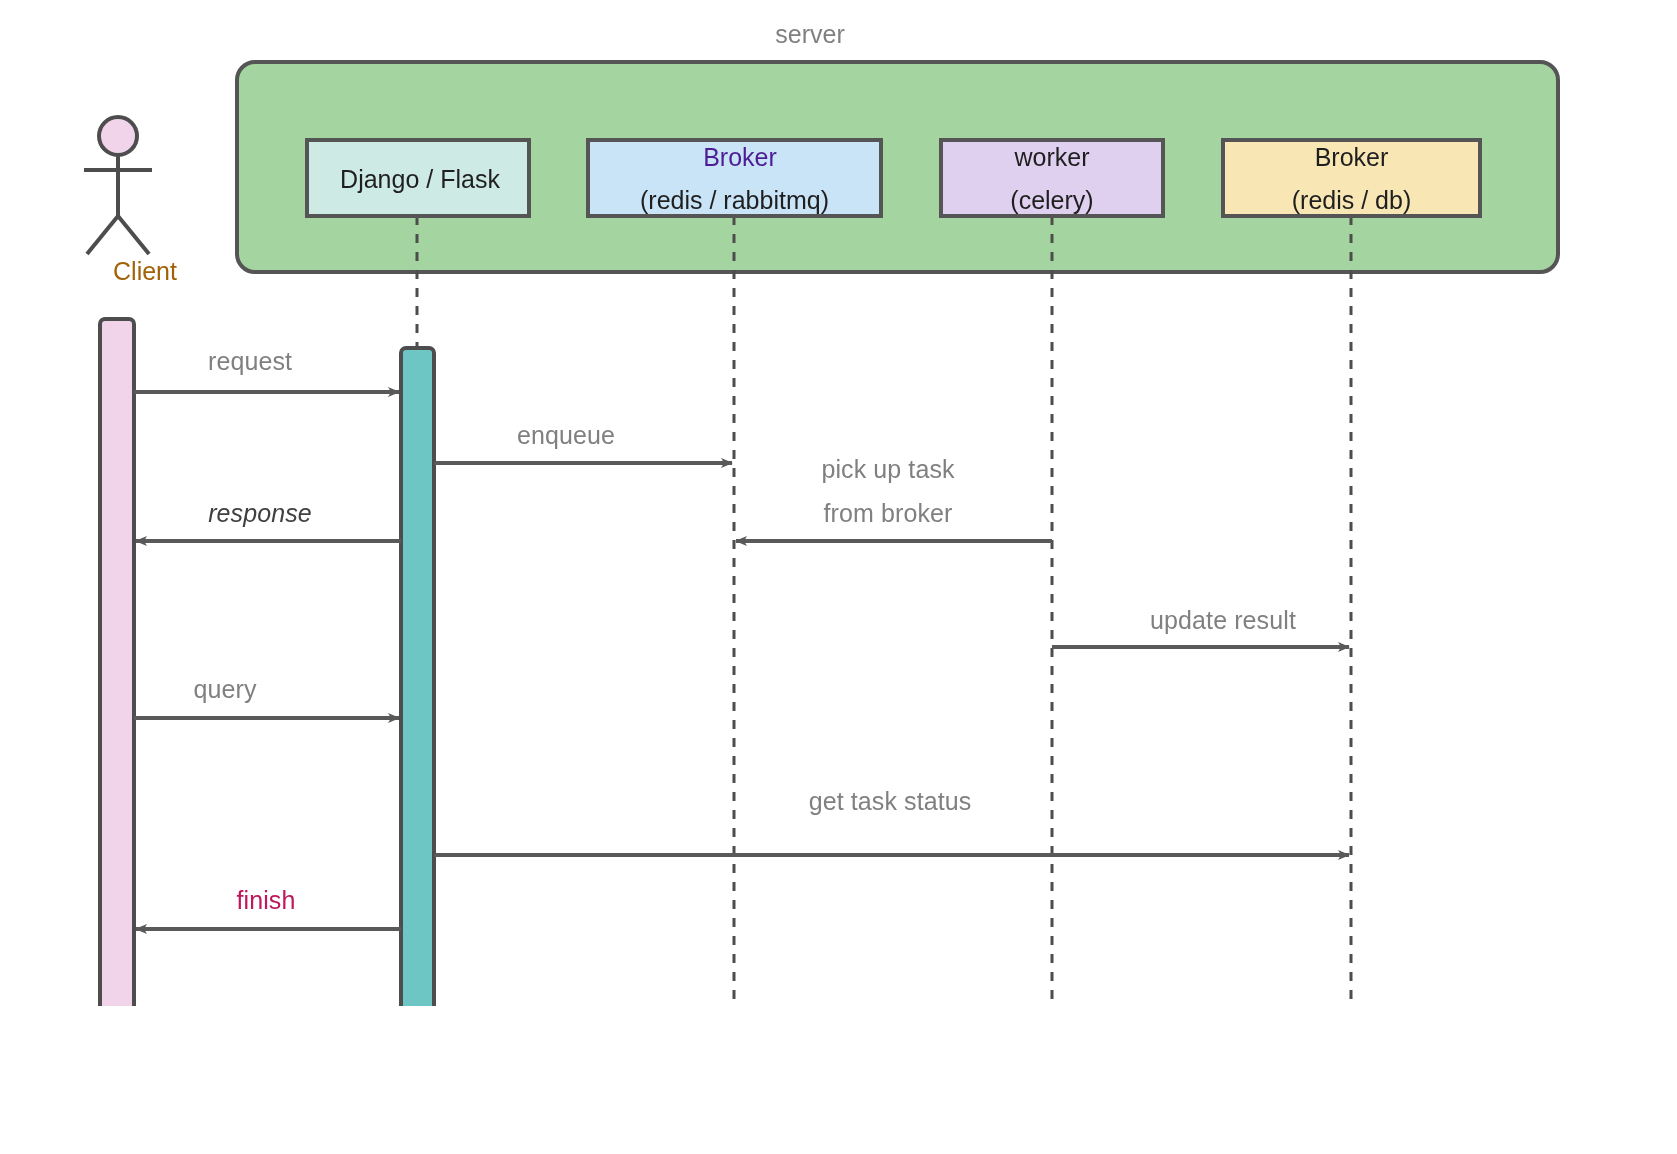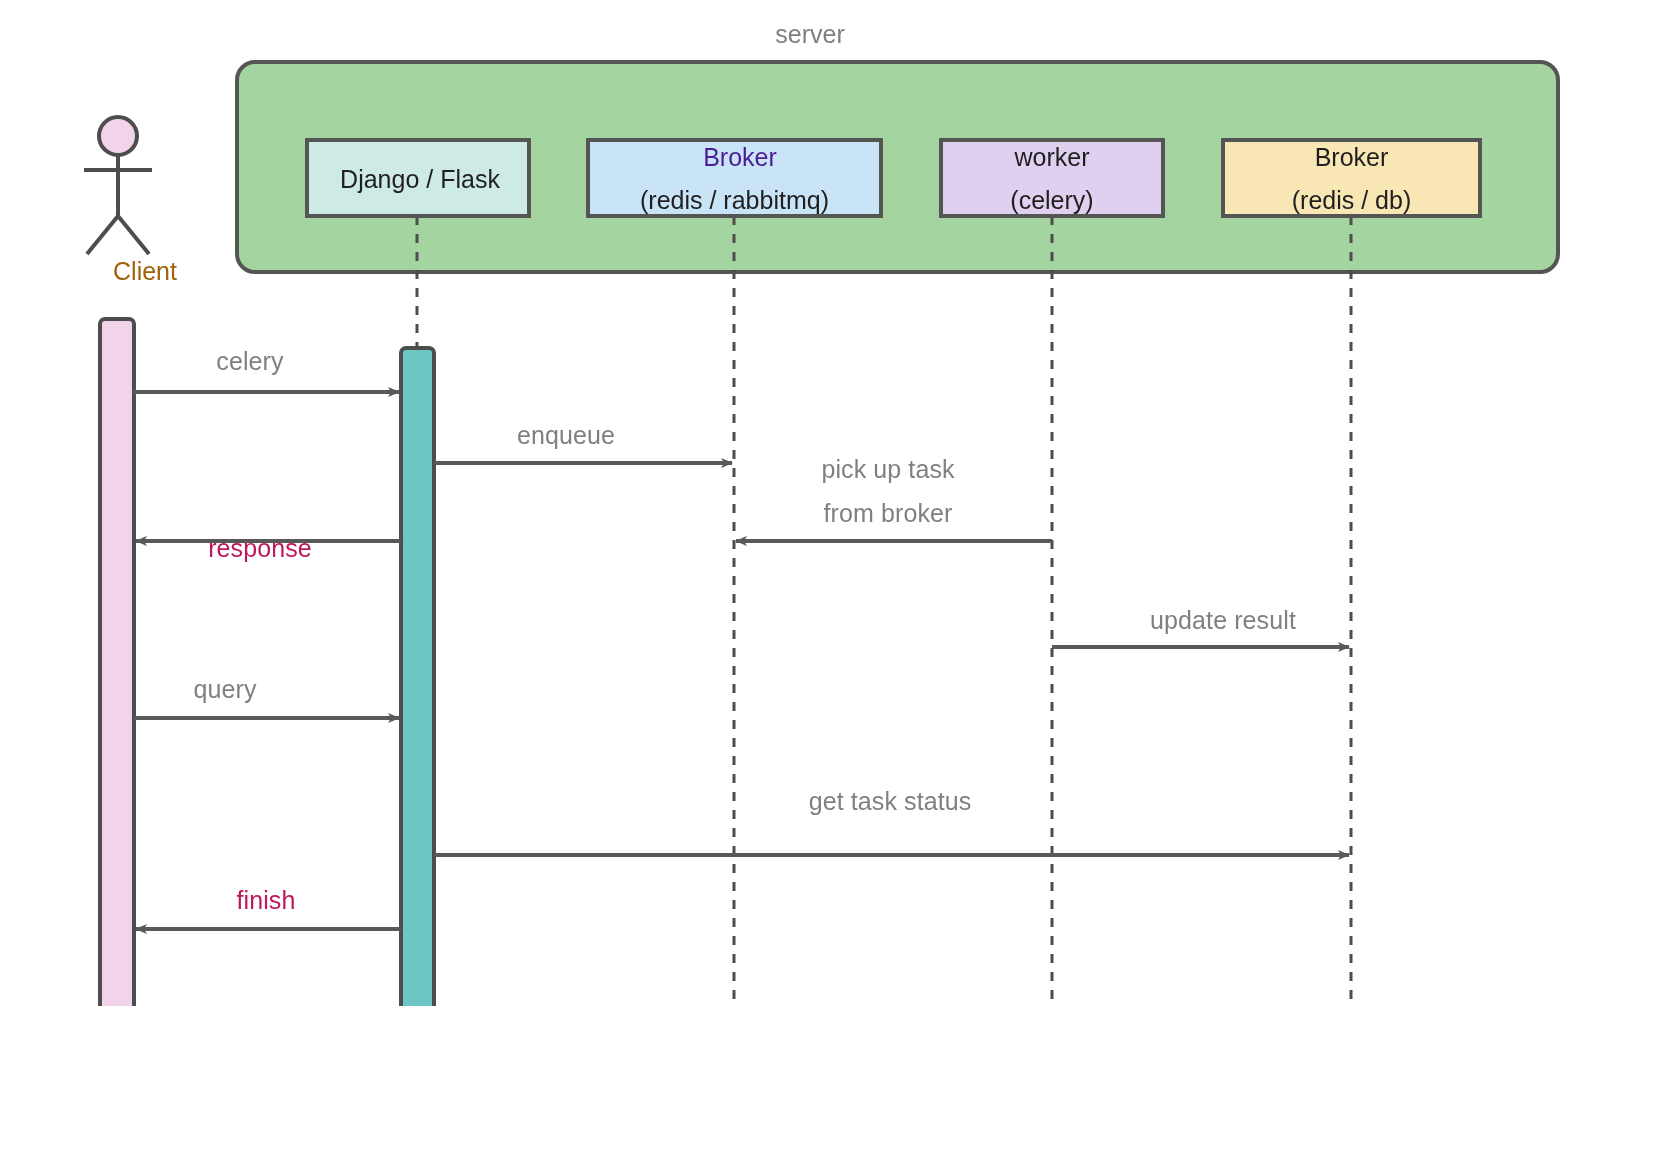--- a/index.html
+++ b/index.html
@@ -76,24 +76,24 @@
   <div id="text-layer">
     <div class="srvlbl" id="group-label" style="left: 810px; top: 34px;">server</div>
     <div class="actorlbl" id="actor-label" style="left: 117px; top: 271px;">Client</div>
   <div class="boxlbl" style="left: 420px; top: 179px; color: rgb(31, 31, 31);">Django / Flask</div>
       <div class="boxlbl" style="left: 740px; top: 157px; color: #4c1d95;">Broker</div>
       <div class="boxlbl" style="left: 734.5px; top: 200px; color: rgb(31, 31, 31);">(redis / rabbitmq)</div>
       <div class="boxlbl" style="left: 1052px; top: 157px; color: rgb(31, 31, 31);">worker</div>
       <div class="boxlbl" style="left: 1052px; top: 200px; color: rgb(31, 31, 31);">(celery)</div>
       <div class="boxlbl" style="left: 1351.5px; top: 157px; color: rgb(31, 31, 31);">Broker</div>
       <div class="boxlbl" style="left: 1351.5px; top: 200px; color: rgb(31, 31, 31);">(redis / db)</div>
-      <div class="lbl" style="left: 250px; top: 361px; color: rgb(128, 128, 128);">celery</div>
+      <div class="lbl" style="left: 250px; top: 361px; color: rgb(128, 128, 128);">request</div>
       <div class="lbl" style="left: 566px; top: 435px; color: rgb(128, 128, 128);">enqueue</div>
       <div class="lbl" style="left: 888px; top: 469px; color: rgb(128, 128, 128);">pick up task</div>
       <div class="lbl" style="left: 888px; top: 513px; color: rgb(128, 128, 128);">from broker</div>
-      <div class="lbl" style="left: 260px; top: 548px; color: #be185d;">response</div>
+      <div class="lbl" style="left: 260px; top: 513px; color: #404040; font-style: italic;">response</div>
       <div class="lbl" style="left: 1223px; top: 620px; color: rgb(128, 128, 128);">update result</div>
       <div class="lbl" style="left: 225px; top: 689px; color: rgb(128, 128, 128);">query</div>
       <div class="lbl" style="left: 890px; top: 801px; color: rgb(128, 128, 128);">get task status</div>
       <div class="lbl" style="left: 266px; top: 900px; color: #be185d;">finish</div>
     </div>
 
 </div>
 
 </body></html>

